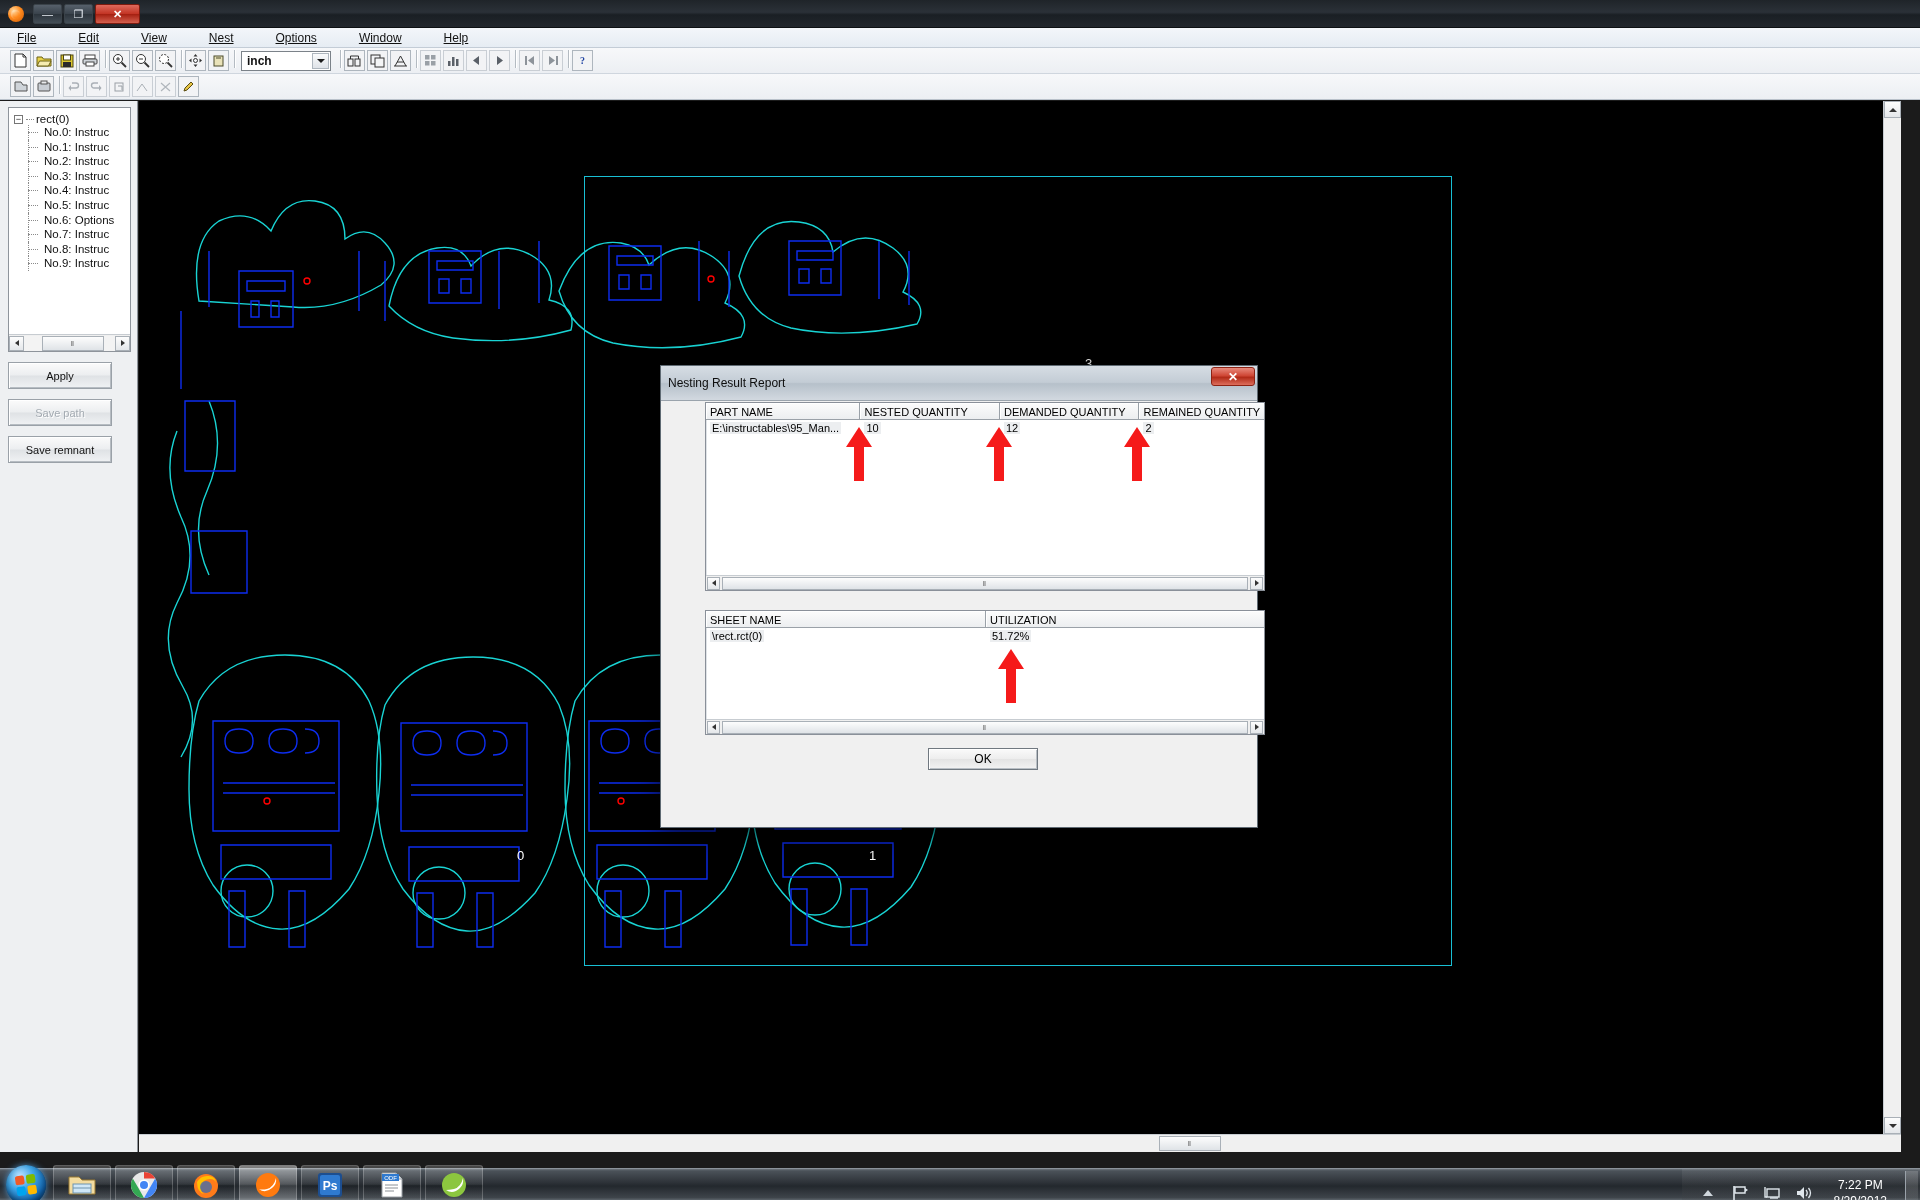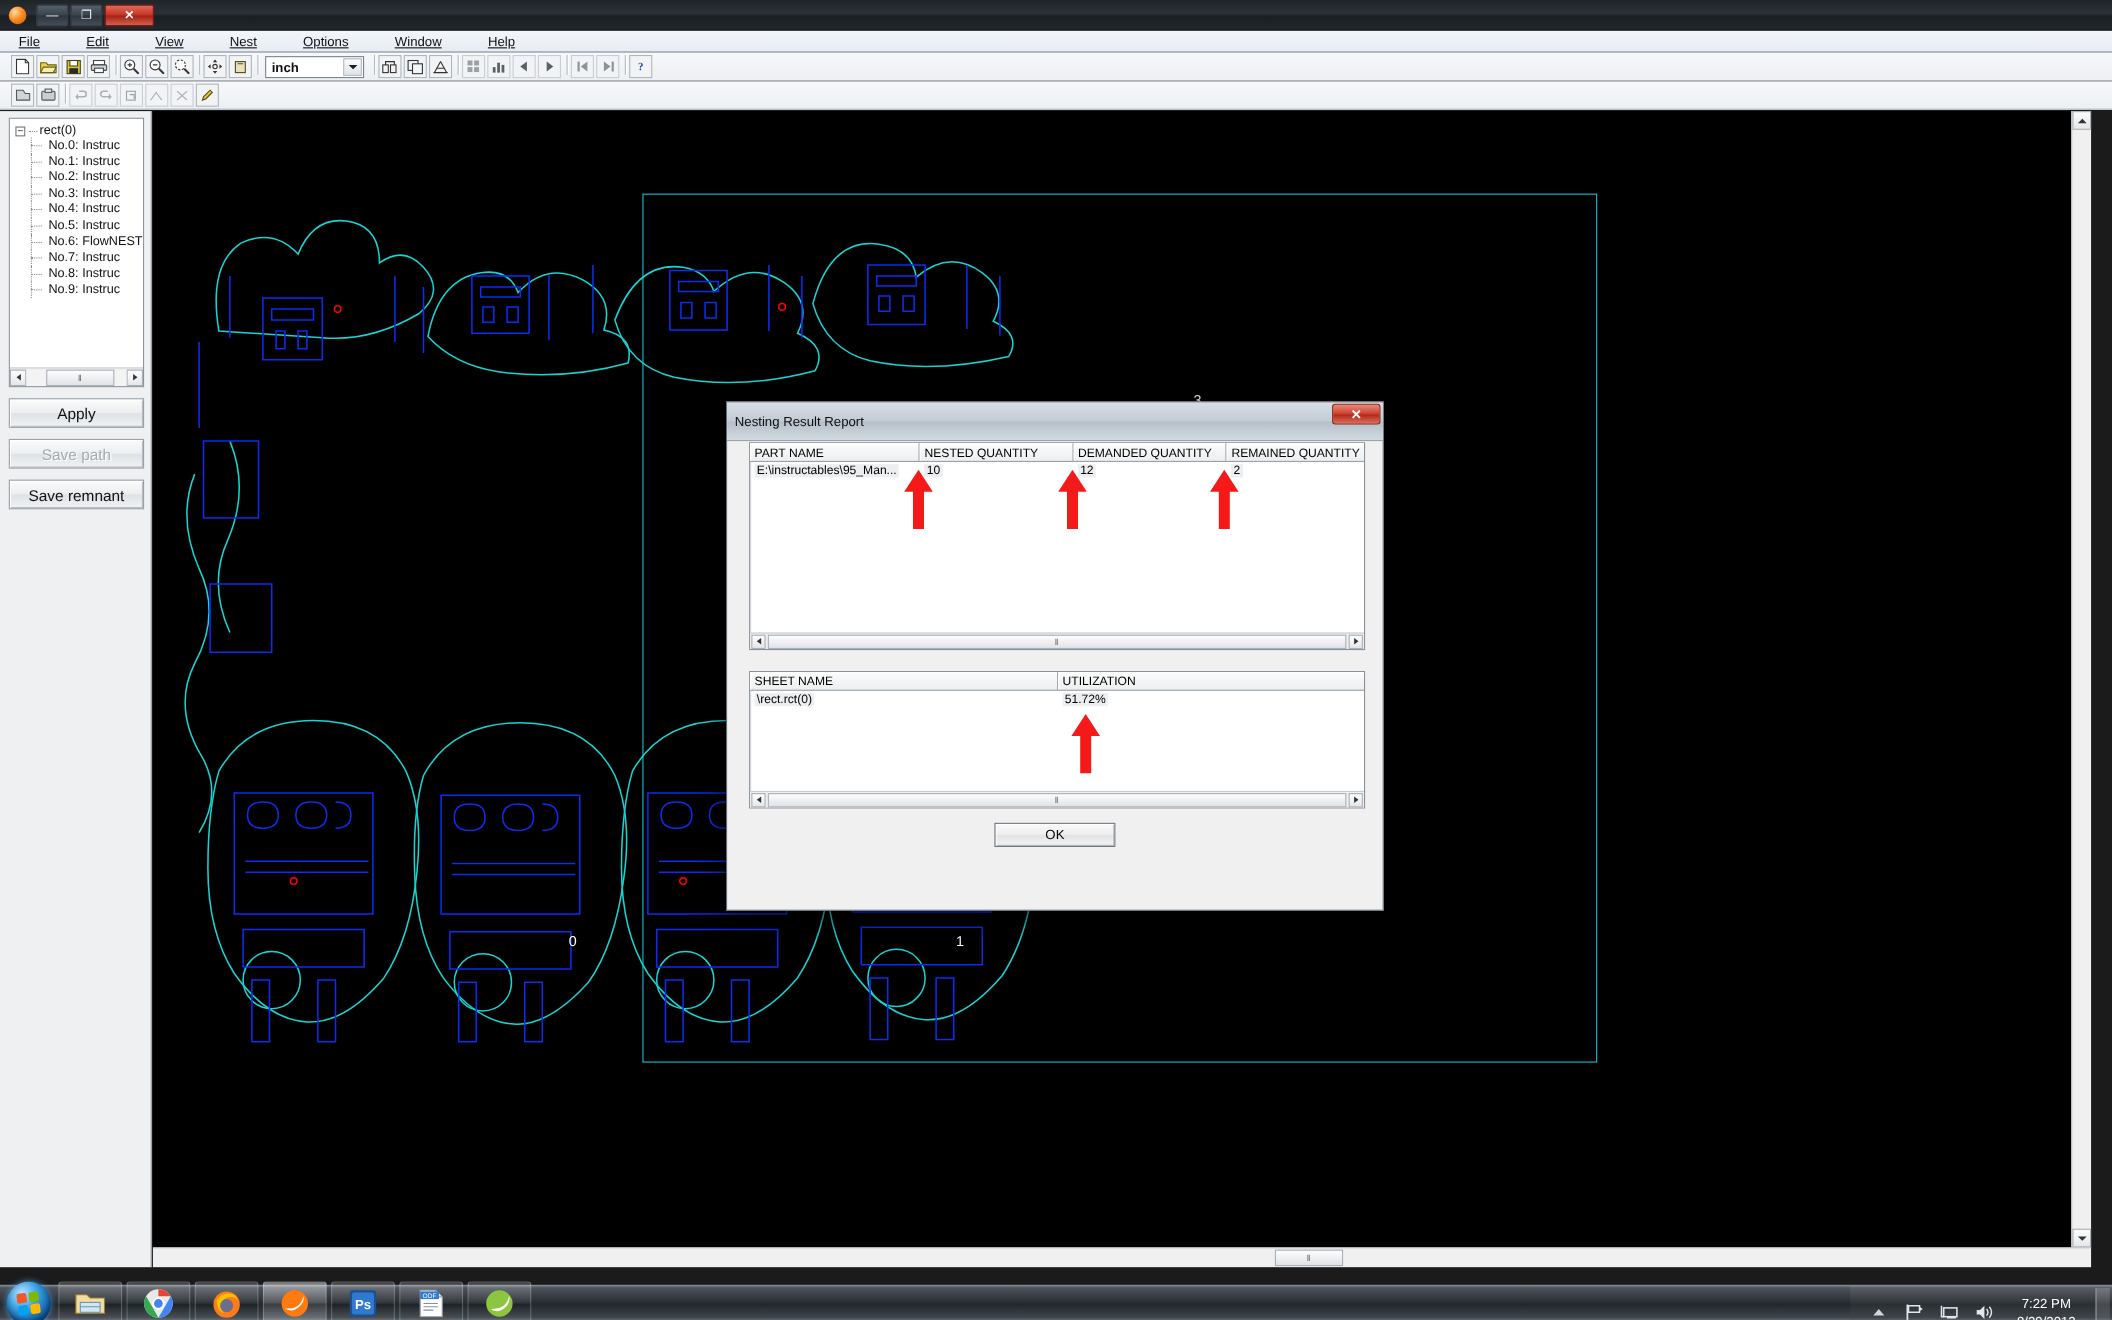--- a/index.html
+++ b/index.html
@@ -144,25 +144,25 @@
   .hs-arrow.left i { border-top:3px solid transparent;border-bottom:3px solid transparent;border-right:4px solid #333; }
   .hs-arrow.right i { border-top:3px solid transparent;border-bottom:3px solid transparent;border-left:4px solid #333; }
   .hs-track { flex:1; height:15px; background:#f3f3f3; position:relative; }
   .hs-thumb {
     position:absolute; left:18px; top:0; width:62px; height:15px;
     background: linear-gradient(to bottom,#fdfdfd,#dfe3e7);
     border:1px solid #a9b0b7; display:flex; align-items:center; justify-content:center;
     font-size:8px; color:#555; letter-spacing:1px;
   }
   .side-btn {
-    position: absolute; left: 8px; width: 123px; height: 27px;
+    position: absolute; left: 8px; width: 104px; height: 27px;
     border: 1px solid #9aa1a8;
     background: linear-gradient(to bottom, #fbfbfb 0%, #eceef0 48%, #dfe2e5 52%, #f0f2f4 100%);
     box-shadow: inset 1px 1px 0 #ffffff, inset -1px -1px 0 #b6bcc2;
-    font-size: 14px; color: #111;
+    font-size: 11px; color: #111;
     display: flex; align-items: center; justify-content: center;
   }
   .side-btn.disabled { color: #a4abb2; text-shadow: 1px 1px 0 #ffffff; }
 
   
   .canvas-area {
     position: absolute; top: 101px; left: 139px; width: 1762px; height: 1051px;
     background: #000;
   }
   .canvas-inner { position: absolute; inset: 0 18px 18px 0; overflow: hidden; }
@@ -210,21 +210,21 @@
     display: flex; align-items: center;
   }
   .dlg-title-text { font-size: 12px; color: #0e0e0e; padding-left: 7px; }
   .dlg-close {
     position: absolute; right: 2px; top: 1px; width: 44px; height: 19px;
     background: linear-gradient(to bottom, #e8897c 0%, #cf4735 45%, #b22b18 55%, #dd6e5c 100%);
     border: 1px solid #8d2314; border-radius: 3px;
     color: #fff; font-size: 12px; font-weight: bold;
     display: flex; align-items: center; justify-content: center;
   }
-  .dlg-body { position:absolute; inset: 22px 0 0 0; padding: 10px; }
+  .dlg-body { position:absolute; inset: 22px 0 0 0; padding: 10px; margin-left: 24px; }
 
   .grid-box {
     position: absolute; background: #ffffff;
     border: 1px solid #8a9099;
     box-shadow: inset 1px 1px 0 #dfe3e7;
   }
   #parts-grid { left: 20px; top: 14px; width: 560px; height: 189px; }
   #sheets-grid { left: 20px; top: 222px; width: 560px; height: 125px; }
   .grid-head { display: flex; height: 17px; background: #f0f0f0; }
   .grid-head .hcell {
@@ -527,21 +527,21 @@
           <span class="tree-toggle">−</span>
           <span class="tree-dash"></span>
           <span>rect(0)</span>
         </div>
         <div class="tree-child">No.0: Instruc</div>
         <div class="tree-child">No.1: Instruc</div>
         <div class="tree-child">No.2: Instruc</div>
         <div class="tree-child">No.3: Instruc</div>
         <div class="tree-child">No.4: Instruc</div>
         <div class="tree-child">No.5: Instruc</div>
-        <div class="tree-child">No.6: FlowNEST</div>
+        <div class="tree-child">No.6: Options</div>
         <div class="tree-child">No.7: Instruc</div>
         <div class="tree-child">No.8: Instruc</div>
         <div class="tree-child">No.9: Instruc</div>
       </div>
       <div class="hscroll">
         <div class="hs-arrow left">
             <i></i>
           </div>
         <div class="hs-track">
           <div class="hs-thumb">‖</div>

